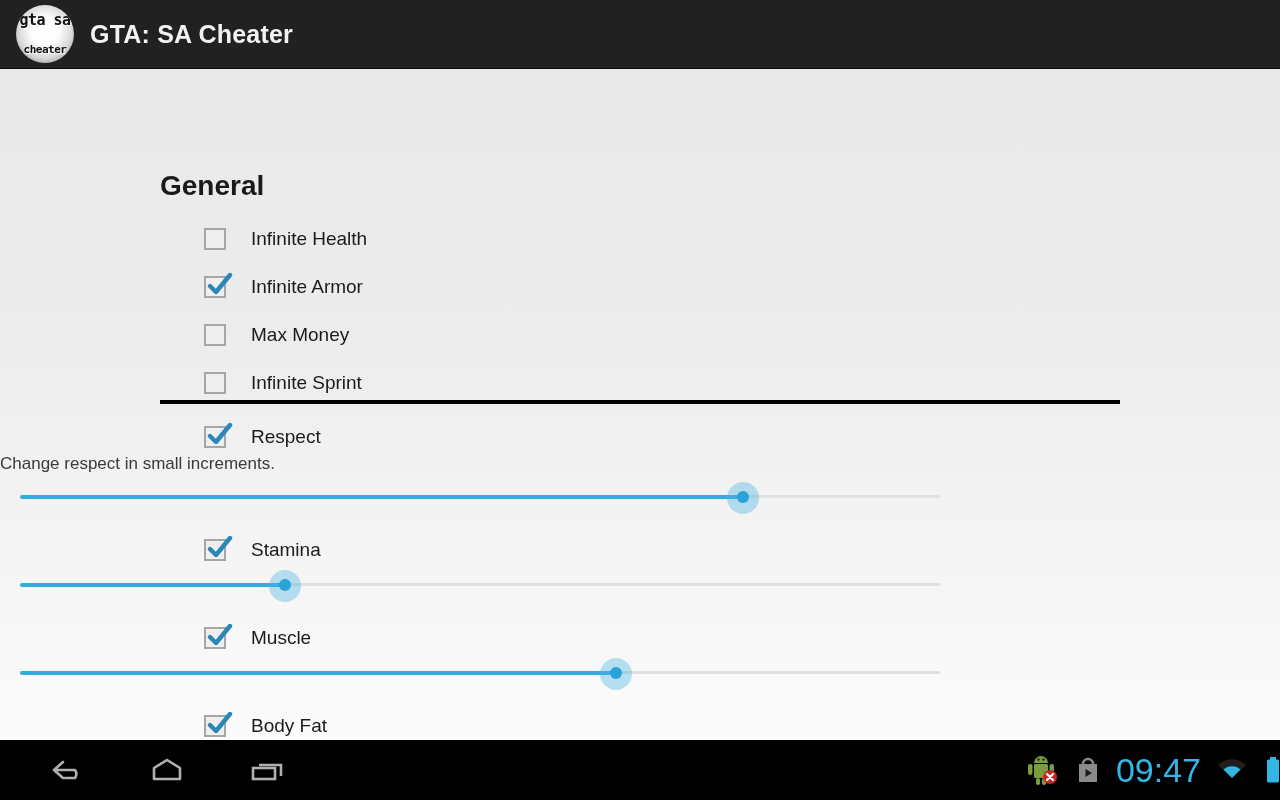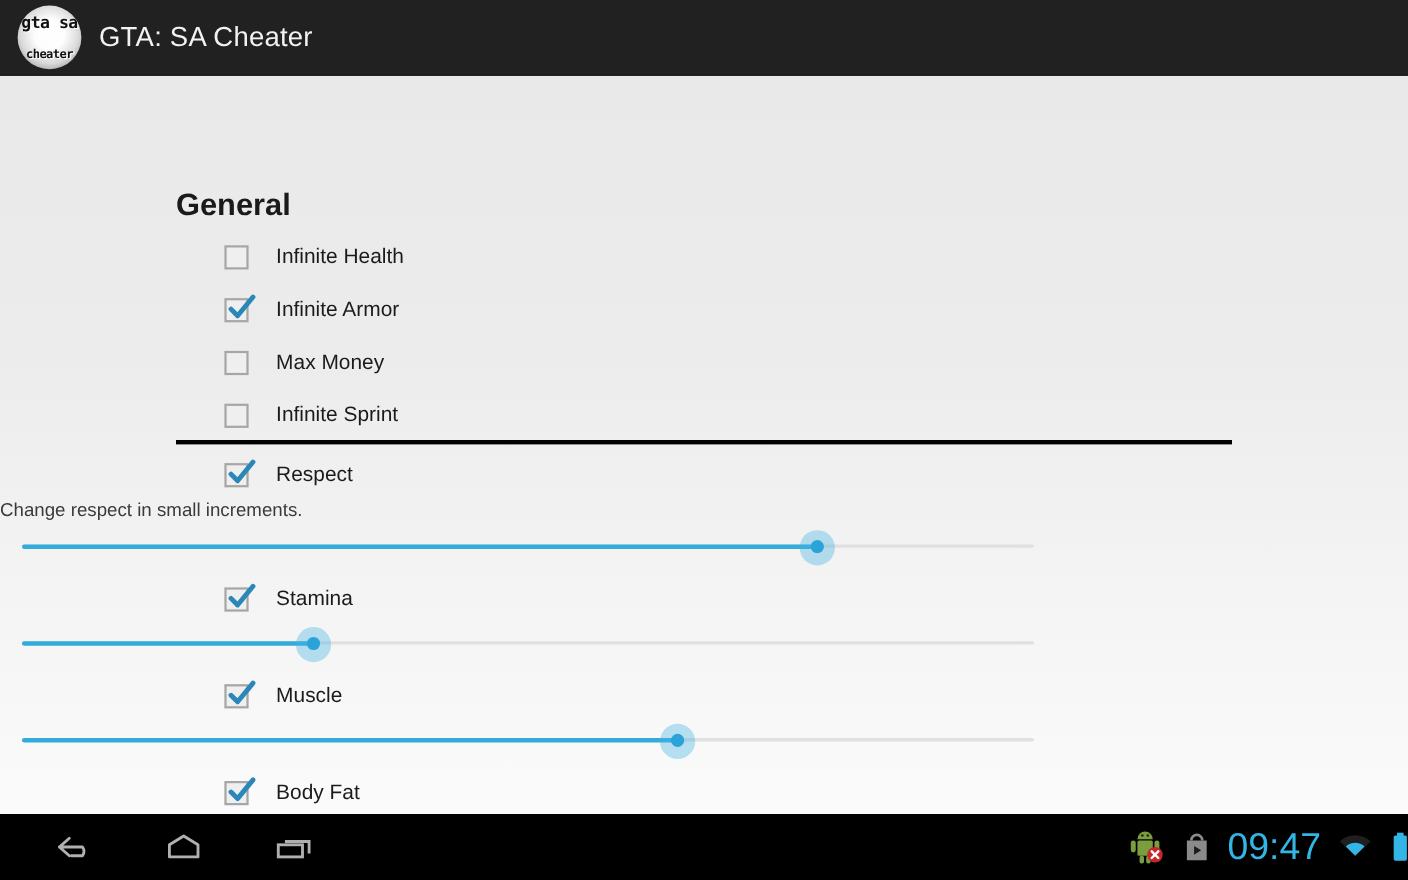--- a/index.html
+++ b/index.html
@@ -32,37 +32,37 @@
   .app-icon .l1, .app-icon .l2 {
     font-family:"DejaVu Sans Mono","Liberation Mono",monospace;
     font-weight:bold; color:#111;
     letter-spacing:-0.5px; line-height:1;
     text-shadow:1px 1px 0 #fff;
   }
   .app-icon .l1 { font-size:15px; }
   .app-icon .l2 { font-size:11px; margin-top:2px; }
   .app-title {
     color:#f2f2f2; font-size:25px; margin-left:16px;
-    font-weight:normal; letter-spacing:0.2px;text-align:center;
+    font-weight:bold; letter-spacing:0.2px;text-align:center;
   }
 
   
   .content {
     position:absolute; left:0; top:69px; width:1280px; height:671px;
     background:linear-gradient(to bottom, #e9e9e9 0%, #ececec 38%, #f4f4f4 70%, #fbfbfb 100%);
   }
   .section-title {
     position:absolute; left:160px; top:101px;
     font-size:28px; color:#1a1a1a; font-weight:bold;
   }
 
   
   .cb-row {
     position:absolute; left:160px;
-    display:flex; align-items:center;
+    display:flex; align-items:flex-end;
     height:32px;
     padding-left:44px;
   }
   .cb-row .cb-label {
     font-size:19px; color:#1b1b1b; margin-left:25px;
     white-space:nowrap;
   }
   .checkbox {
     position:relative; width:22px; height:22px; flex:none;
   }

